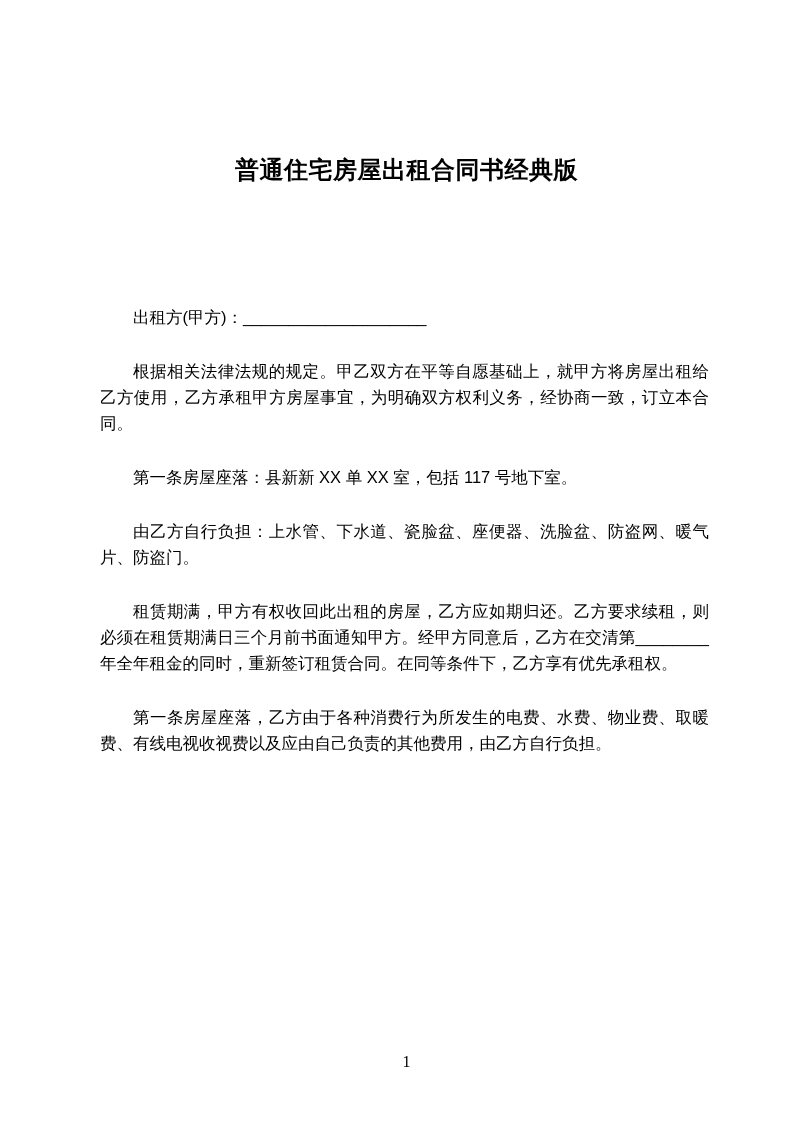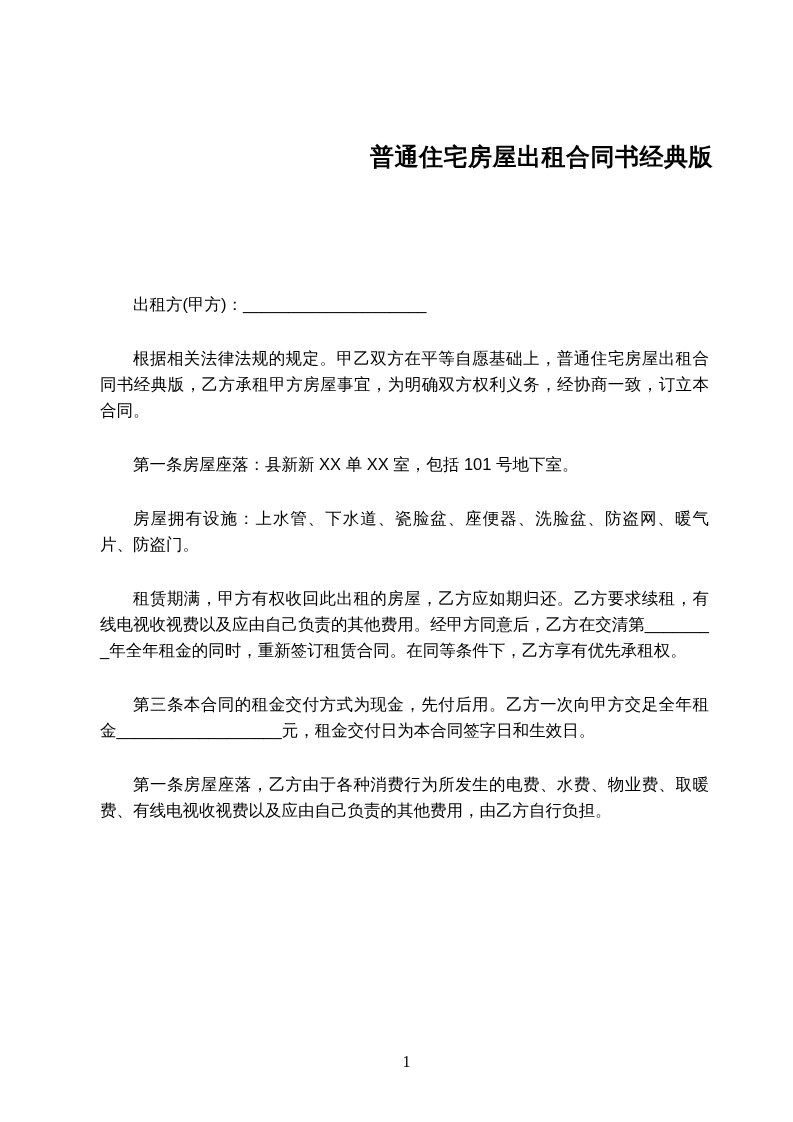--- a/index.html
+++ b/index.html
@@ -20,22 +20,22 @@
     position: absolute;
     inset: 0;
     box-sizing: border-box;
     background: #ffffff;
     padding: 138px 80px 0 100px;
   }
   .doc-title {
     font-size: 24px;
     line-height: 30px;
     font-weight: 700;
-    text-align: right;
-    margin: 4px 0 119px 0;
+    text-align: center;
+    margin: 17px 0 119px 0;
     letter-spacing: 0.5px;
   }
   .para {
     font-size: 16.5px;
     line-height: 26px;
     margin: 0 4px 28px 0;
     text-indent: 33px;
     text-align: justify;
     word-break: break-all;
   }
@@ -53,29 +53,28 @@
 </head>
 <body>
 
 <div class="page">
 
   <h1 class="doc-title">普通住宅房屋出租合同书经典版</h1>
 
   <p class="para">出租方(甲方)：____________________</p>
 
 
-  <p class="para">根据相关法律法规的规定。甲乙双方在平等自愿基础上，普通住宅房屋出租合同书经典版，乙方承租甲方房屋事宜，为明确双方权利义务，经协商一致，订立本合同。</p>
+  <p class="para">根据相关法律法规的规定。甲乙双方在平等自愿基础上，就甲方将房屋出租给乙方使用，乙方承租甲方房屋事宜，为明确双方权利义务，经协商一致，订立本合同。</p>
 
-  <p class="para">第一条房屋座落：县新新 XX 单 XX 室，包括 101 号地下室。</p>
+  <p class="para">第一条房屋座落：县新新 XX 单 XX 室，包括 117 号地下室。</p>
 
-  <p class="para">房屋拥有设施：上水管、下水道、瓷脸盆、座便器、洗脸盆、防盗网、暖气片、防盗门。</p>
+  <p class="para">由乙方自行负担：上水管、下水道、瓷脸盆、座便器、洗脸盆、防盗网、暖气片、防盗门。</p>
 
 
 
-  <p class="para">租赁期满，甲方有权收回此出租的房屋，乙方应如期归还。乙方要求续租，有线电视收视费以及应由自己负责的其他费用。经甲方同意后，乙方在交清第________年全年租金的同时，重新签订租赁合同。在同等条件下，乙方享有优先承租权。</p>
+  <p class="para">租赁期满，甲方有权收回此出租的房屋，乙方应如期归还。乙方要求续租，则必须在租赁期满日三个月前书面通知甲方。经甲方同意后，乙方在交清第________年全年租金的同时，重新签订租赁合同。在同等条件下，乙方享有优先承租权。</p>
 
-  <p class="para">第三条本合同的租金交付方式为现金，先付后用。乙方一次向甲方交足全年租金__________________元，租金交付日为本合同签字日和生效日。</p>
 
   <p class="para">第一条房屋座落，乙方由于各种消费行为所发生的电费、水费、物业费、取暖费、有线电视收视费以及应由自己负责的其他费用，由乙方自行负担。</p>
 
   <div class="page-footer">1</div>
 
 </div>
 
 </body></html>

